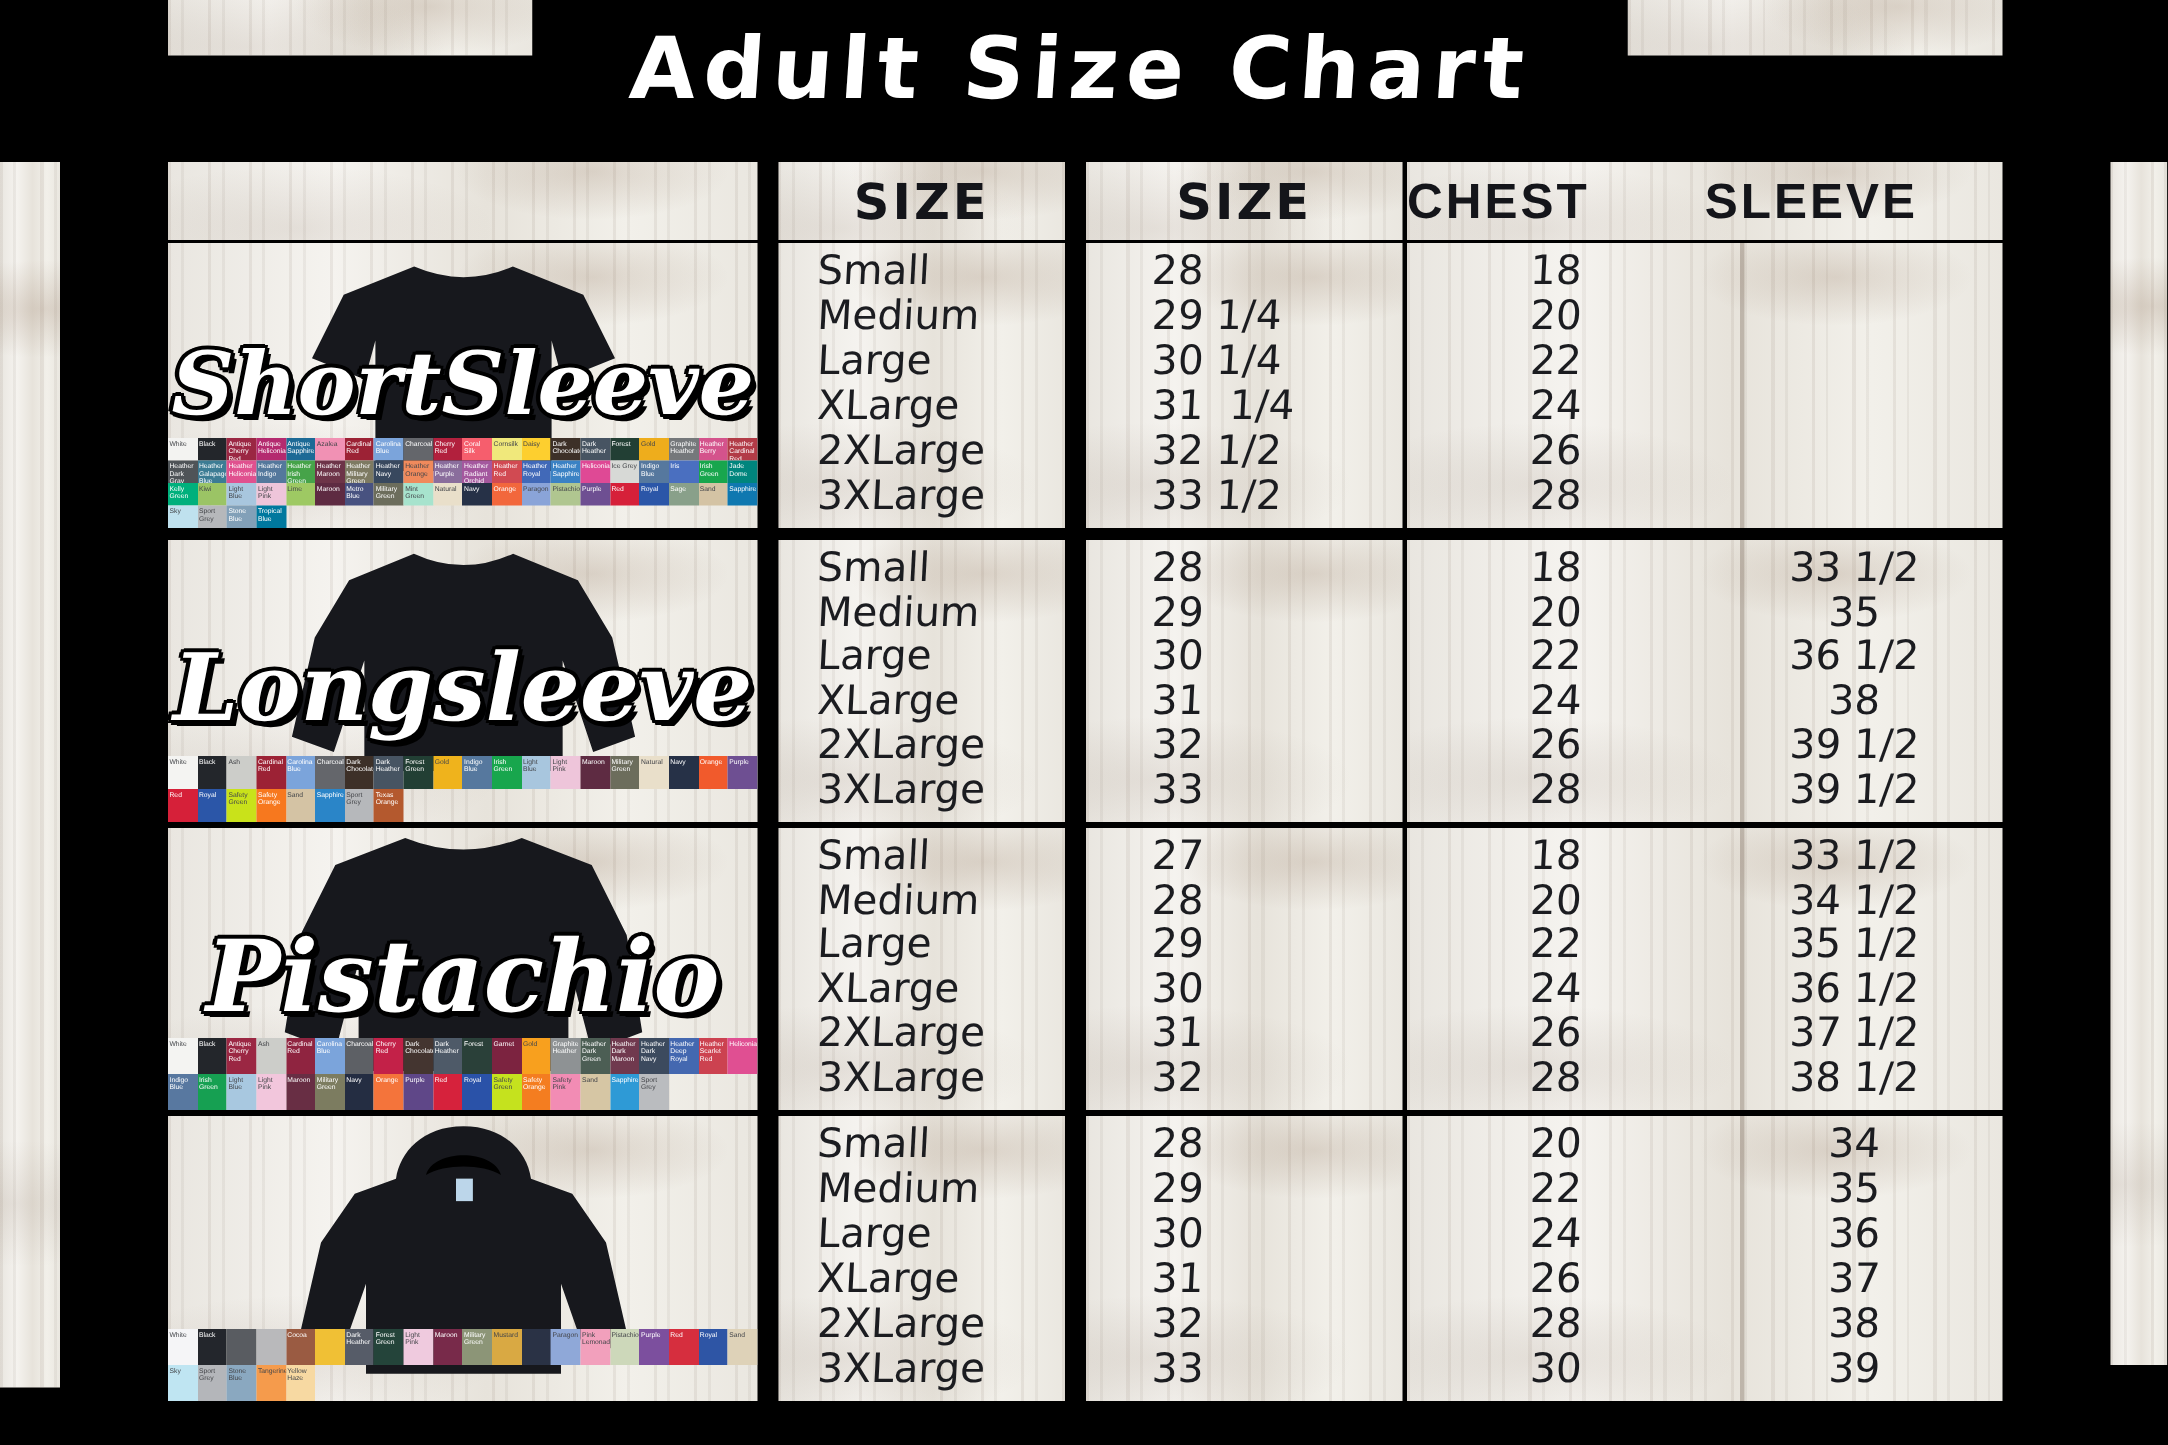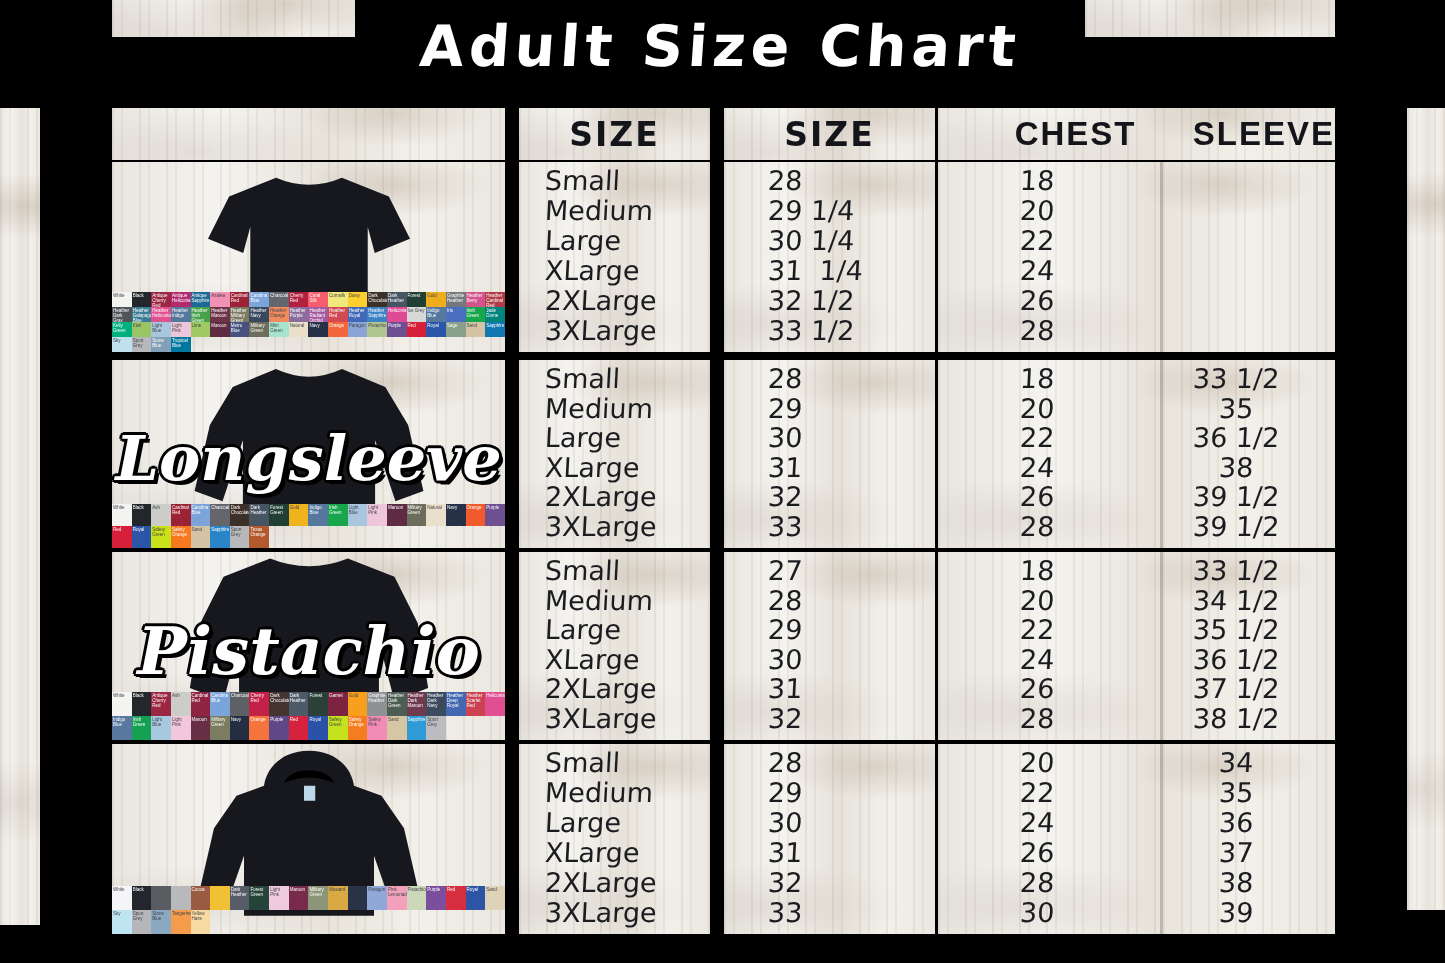--- a/index.html
+++ b/index.html
@@ -17,21 +17,21 @@
   }
   .panel{position:absolute;overflow:hidden;}
   .seam::after{content:"";position:absolute;top:0;bottom:0;left:56%;width:3px;
     background:rgba(92,72,56,.30);}
 
   
   .hdr{font-weight:bold;font-size:33px;letter-spacing:2px;color:#14151a;
        display:flex;align-items:center;justify-content:center;
        font-family:"DejaVu Sans",sans-serif;}
   .hdr-cs{display:flex;align-items:center;}
-  .hdr-cs span{flex:1;text-align:right;font-weight:bold;font-size:33px;
+  .hdr-cs span{flex:1;text-align:left;font-weight:bold;font-size:33px;
        letter-spacing:2px;color:#14151a;}
 
   
   .vals{display:flex;flex-direction:column;justify-content:space-between;
         padding:5px 0 7px 0;height:calc(100% - 12px);}
   .hand{font-family:"DejaVu Sans",sans-serif;font-size:27px;line-height:28px;
         color:#1b1c20;white-space:pre;transform:skewX(-3deg);}
   .size-col .hand{padding-left:26px;}
   .body-col .hand{padding-left:44px;}
   .cs-col .vals{position:absolute;top:0;width:50%;}
@@ -81,20 +81,21 @@
       <span>CHEST</span>
       <span>SLEEVE</span>
     </div>
   </div>
 
   <div>
       <div class="panel wood garment-cell" style="left: 112px; top: 162px; width: 393px; height: 190px;">
         <svg width="235" height="148" viewBox="0 0 200 126" style="display: block;" class="garment-svg">
     <path fill="#17181d" d="M72,10 Q100,22 128,10 L168,26 L186,62 L156,74 L150,52 L150,126 L50,126 L50,52 L44,74 L14,62 L32,26 Z"></path>
   </svg>
+        <div class="script" style="font-size: 58px; bottom: 62px;">ShortSleeve</div>
         <div class="swatches sw-h15">
           <div class="sw" style="background: rgb(243, 243, 241); color: rgb(68, 70, 74);">White</div>
           <div class="sw" style="background: rgb(35, 38, 43); color: rgb(255, 255, 255);">Black</div>
           <div class="sw" style="background: rgb(155, 39, 67); color: rgb(255, 255, 255);">Antique Cherry Red</div>
           <div class="sw" style="background: rgb(180, 42, 111); color: rgb(255, 255, 255);">Antique Heliconia</div>
           <div class="sw" style="background: rgb(29, 106, 150); color: rgb(255, 255, 255);">Antique Sapphire</div>
           <div class="sw" style="background: rgb(241, 145, 180); color: rgb(68, 70, 74);">Azalea</div>
           <div class="sw" style="background: rgb(156, 34, 53); color: rgb(255, 255, 255);">Cardinal Red</div>
           <div class="sw" style="background: rgb(123, 164, 219); color: rgb(255, 255, 255);">Carolina Blue</div>
           <div class="sw" style="background: rgb(100, 102, 107); color: rgb(255, 255, 255);">Charcoal</div>

